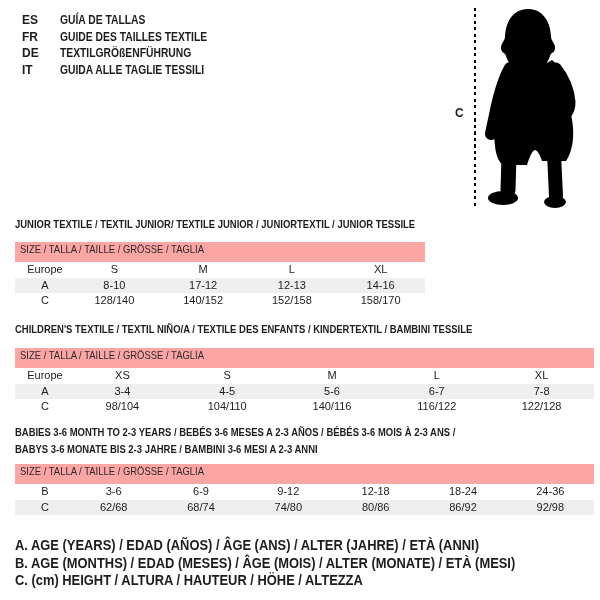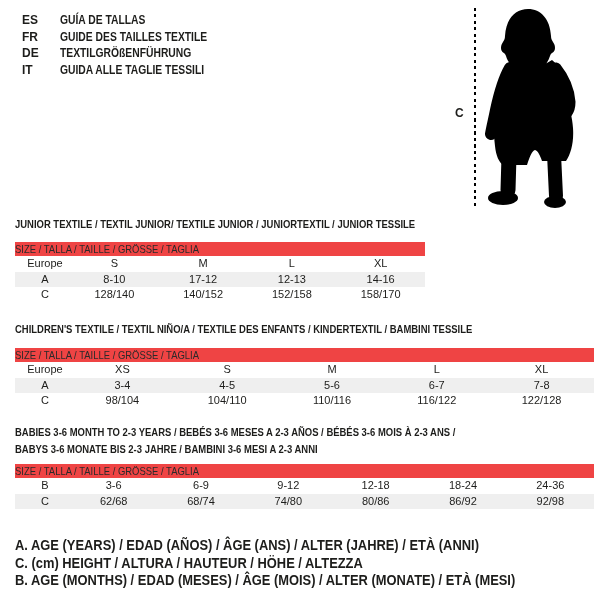--- a/index.html
+++ b/index.html
@@ -26,21 +26,21 @@
   .figure-svg { left:482px; top:6px; }
 
   
   .sec-title { left:15px; font-size:11px; font-weight:bold; line-height:17px; }
 
   
   .size-table { position:absolute; left:15px; font-size:11px; }
   .w-junior { width:410px; top:242px; }
   .w-child  { width:579px; top:348px; }
   .w-babies { width:579px; top:464px; }
-  .t-band { background:#ef4444; height:14px; line-height:14px; color:#2a2a2a; }
+  .t-band { background:#fca5a5; height:20px; line-height:14px; padding-left:5px; color:#2a2a2a; }
   .t-row { display:grid; height:15.5px; line-height:15.5px; }
   .g4 { grid-template-columns:55px repeat(4,1fr); }
   .g5 { grid-template-columns:55px repeat(5,1fr); }
   .g6 { grid-template-columns:55px repeat(6,1fr); }
   .stripe { background:#efefef; }
   .lbl { padding-left:5px; text-align:center; }
   .val { text-align:center; }
 
   
   .footnotes { left:15px; top:536px; font-size:15px; font-weight:bold; }
@@ -140,21 +140,21 @@
     <span class="val">3-4</span>
     <span class="val">4-5</span>
     <span class="val">5-6</span>
     <span class="val">6-7</span>
     <span class="val">7-8</span>
   </div>
   <div class="t-row g5">
     <span class="lbl">C</span>
     <span class="val">98/104</span>
     <span class="val">104/110</span>
-    <span class="val">110/116</span>
+    <span class="val">140/116</span>
     <span class="val">116/122</span>
     <span class="val">122/128</span>
   </div>
 </div>
 
 <div class="abs sec-title" style="top:424px">
   <span class="cond">BABIES 3-6 MONTH TO 2-3 YEARS / BEBÉS 3-6 MESES A 2-3 AÑOS / BÉBÉS 3-6 MOIS À 2-3 ANS /</span><br>
   <span class="cond">BABYS 3-6 MONATE BIS 2-3 JAHRE / BAMBINI 3-6 MESI A 2-3 ANNI</span>
 </div>
 <div class="size-table w-babies">
@@ -179,18 +179,18 @@
     <span class="val">86/92</span>
     <span class="val">92/98</span>
   </div>
 </div>
 
 <div class="abs footnotes">
   <div class="fn">
     <span class="cond">A. AGE (YEARS) / EDAD (AÑOS) / ÂGE (ANS) / ALTER (JAHRE) / ETÀ (ANNI)</span>
   </div>
   <div class="fn">
-    <span class="cond">C. (cm) HEIGHT / ALTURA / HAUTEUR / HÖHE / ALTEZZA</span>
+    <span class="cond">B. AGE (MONTHS) / EDAD (MESES) / ÂGE (MOIS) / ALTER (MONATE) / ETÀ (MESI)</span>
   </div>
   <div class="fn">
-    <span class="cond">B. AGE (MONTHS) / EDAD (MESES) / ÂGE (MOIS) / ALTER (MONATE) / ETÀ (MESI)</span>
+    <span class="cond">C. (cm) HEIGHT / ALTURA / HAUTEUR / HÖHE / ALTEZZA</span>
   </div>
 </div>
 
 </body></html>

